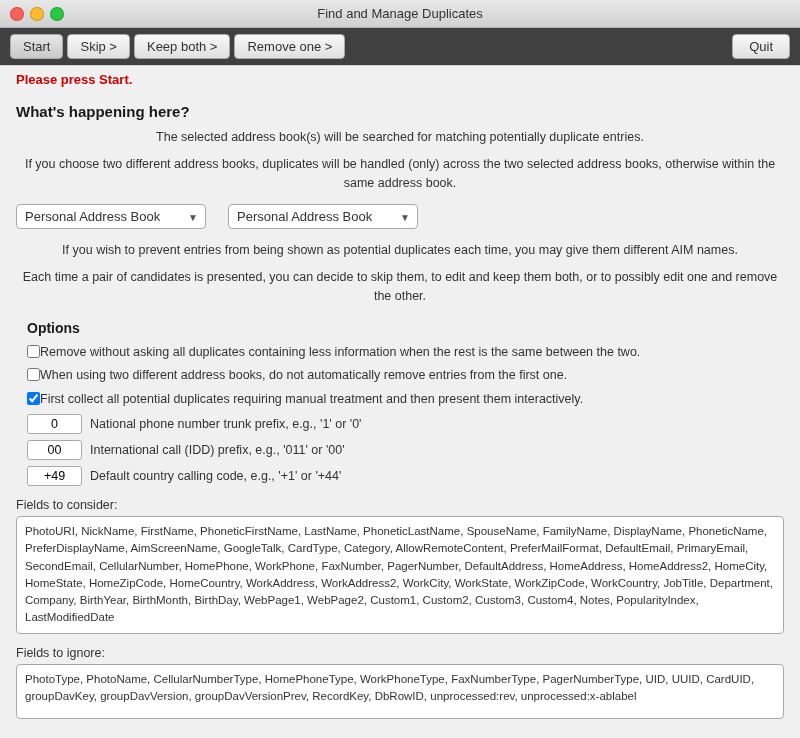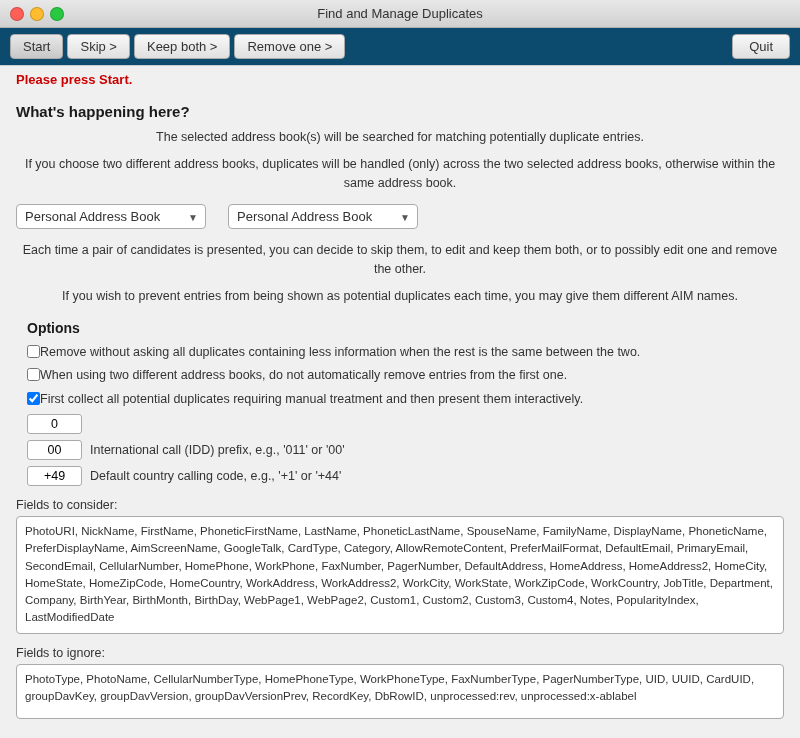--- a/index.html
+++ b/index.html
@@ -39,21 +39,21 @@
     .tb-btn.maximize { background: #28c840; }
     .title-text {
       font-size: 13px;
       color: #333;
       font-weight: 500;
     }
     .toolbar {
       display: flex;
       align-items: flex-end;
       padding: 6px 10px;
-      background: #0c4a6e;
+      background: #404040;
       border-bottom: 1px solid #ccc;
       gap: 4px;
     }
     .toolbar-btn {
       padding: 4px 12px;
       font-size: 13px;
       background: linear-gradient(to bottom, #f8f8f8, #e0e0e0);
       border: 1px solid #aaa;
       border-radius: 4px;
       cursor: pointer;
@@ -229,22 +229,22 @@
     <div class="dropdown-wrap">
       <select><option>Personal Address Book</option></select>
       <span class="dropdown-arrow">▼</span>
     </div>
     <div class="dropdown-wrap">
       <select><option>Personal Address Book</option></select>
       <span class="dropdown-arrow">▼</span>
     </div>
   </div>
 
+  <p class="description">If you wish to prevent entries from being shown as potential duplicates each time, you may give them different AIM names.</p>
   <p class="description">Each time a pair of candidates is presented, you can decide to skip them, to edit and keep them both, or to possibly edit one and remove the other.</p>
-  <p class="description">If you wish to prevent entries from being shown as potential duplicates each time, you may give them different AIM names.</p>
 
   <div class="options-section">
     <div class="options-title">Options</div>
 
     <div class="checkbox-row">
       <input type="checkbox" id="cb1" style="">
       <label class="checkbox-label" for="cb1">Remove without asking all duplicates containing less information when the rest is the same between the two.</label>
     </div>
 
     <div class="checkbox-row">
@@ -252,20 +252,21 @@
       <label class="checkbox-label" for="cb2">When using two different address books, do not automatically remove entries from the first one.</label>
     </div>
 
     <div class="checkbox-row">
       <input type="checkbox" id="cb3" checked="" style="">
       <label class="checkbox-label" for="cb3">First collect all potential duplicates requiring manual treatment and then present them interactively.</label>
     </div>
 
     <div class="input-row">
       <input type="text" value="0" style="">
+      <span class="input-label">National phone number trunk prefix, e.g., '1' or '0'</span>
     </div>
 
     <div class="input-row">
       <input type="text" value="00" style="">
       <span class="input-label">International call (IDD) prefix, e.g., '011' or '00'</span>
     </div>
 
     <div class="input-row">
       <input type="text" value="+49" style="">
       <span class="input-label">Default country calling code, e.g., '+1' or '+44'</span>

